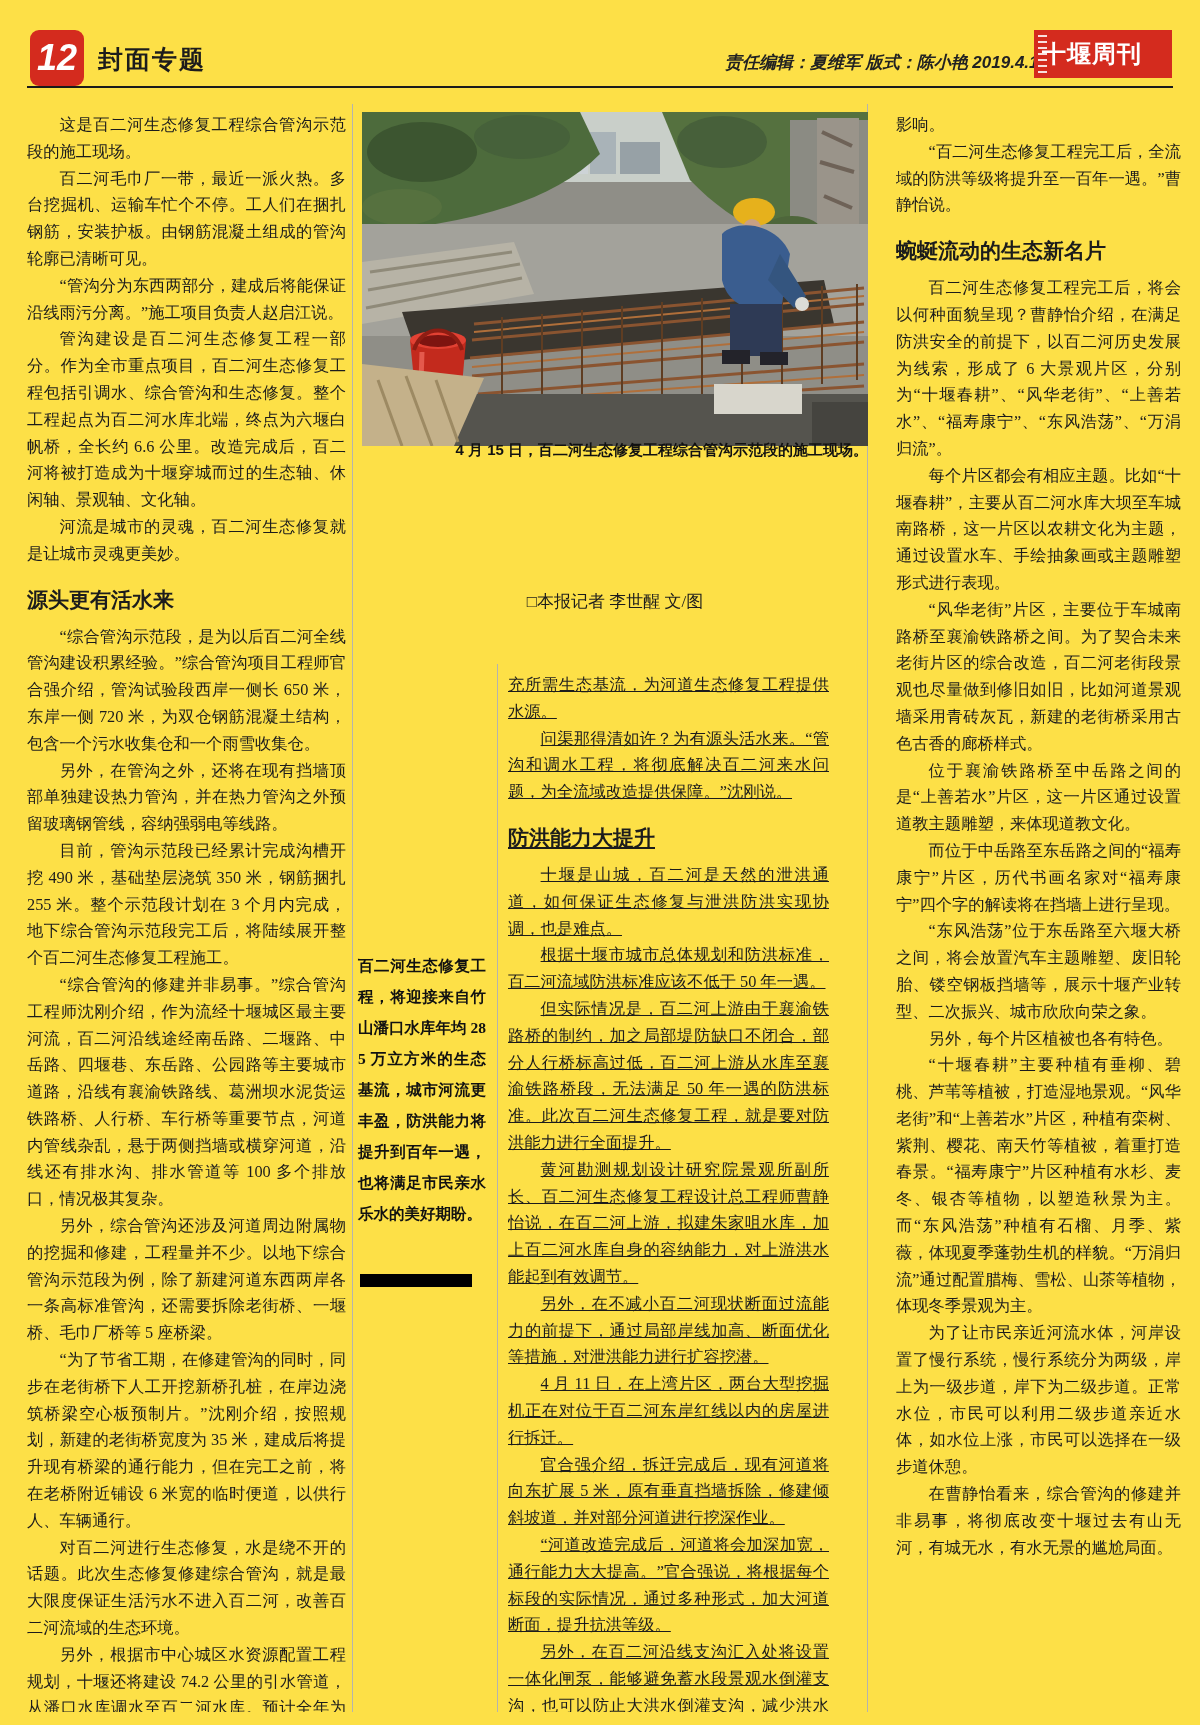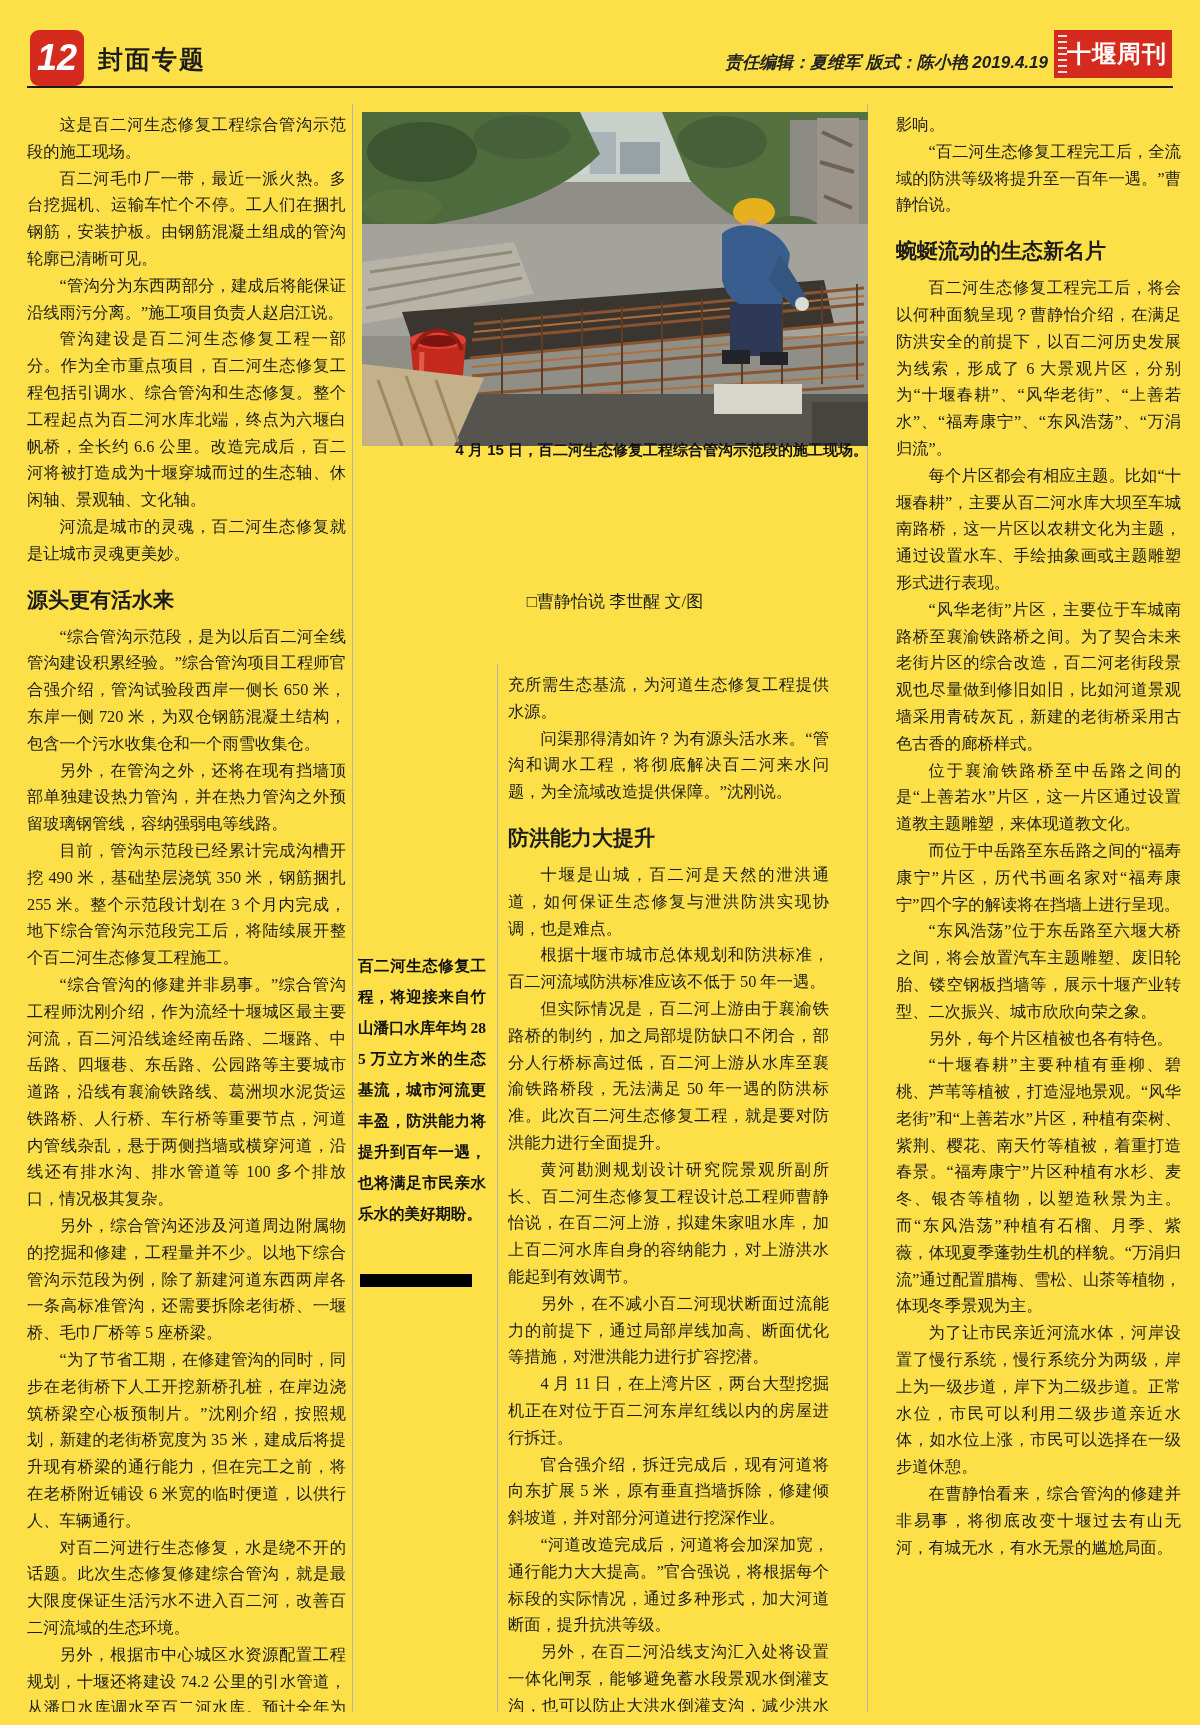--- a/index.html
+++ b/index.html
@@ -4,35 +4,35 @@
 <style>
   html,body{margin:0;padding:0;background:#e8e8e4;}
   .page{position:relative;width:1200px;height:1725px;margin:0 auto;background:#fde047;
         font-family:"Liberation Serif","DejaVu Serif",serif;color:#1c1c1c;overflow:hidden;}
   
   .pagenum{position:absolute;left:30px;top:30px;width:54px;height:56px;border-radius:9px;
            background:var(--red,#d42b1e);color:#fff;font:italic 700 36px/56px "Liberation Sans",sans-serif;
            text-align:center;}
   .section{position:absolute;left:98px;top:44px;font:700 25px/30px "Liberation Sans",sans-serif;letter-spacing:2px;}
   .editors{position:absolute;right:152px;top:52px;font:italic 600 17px/22px "Liberation Sans",sans-serif;color:#222;}
-  .masthead{position:absolute;right:28px;top:30px;width:118px;height:48px;background:var(--red,#d42b1e);
-            display:flex;align-items:center;justify-content:center;}
+  .masthead{position:absolute;right:28px;top:30px;width:138px;height:48px;background:var(--red,#d42b1e);
+            display:flex;align-items:center;}
   .masthead-strip{position:absolute;left:4px;top:5px;bottom:5px;width:9px;
             background:repeating-linear-gradient(180deg,rgba(255,255,255,.85) 0 2px,rgba(255,255,255,0) 2px 6px);}
   .masthead-title{color:#fff;font:700 24px/26px "Liberation Sans",sans-serif;letter-spacing:1px;padding-left:8px;}
   .headrule{position:absolute;left:27px;right:27px;top:86px;height:2px;background:#1a1a1a;}
   
   .col{position:absolute;overflow:hidden;font-size:16.3px;line-height:26.8px;
        text-align:justify;text-justify:inter-ideograph;word-break:break-all;}
   .col p{margin:0;}
   .blk-p{text-indent:2em;}
   .blk-c{text-indent:0;}
   h3.blk-h{margin:18px 0 10px;font:700 21px/28px "Liberation Sans",sans-serif;text-indent:0;}
   .col1{left:27px;top:112px;width:319px;height:1600px;}
-  .col2{left:508px;top:672px;width:321px;height:1040px;}
+  .col2{left:508px;top:672px;width:321px;height:1040px;text-decoration:underline;}
   .col3{left:896px;top:112px;width:285px;height:1600px;}
   .vrule{position:absolute;width:1px;background:#b5b3ad;}
   .r1{left:352px;top:104px;height:1608px;}
   .r2{left:497px;top:664px;height:1048px;}
   .r3{left:867px;top:104px;height:1608px;}
   
   .photo-wrap{position:absolute;left:362px;top:112px;width:506px;height:334px;}
   .photo-wrap svg{display:block;}
   .caption{position:absolute;left:362px;top:438px;width:506px;text-align:right;
            font:700 15px/24px "Liberation Sans",sans-serif;color:#111;}
@@ -146,21 +146,21 @@
 
       <rect x="0" y="282" width="506" height="52" fill="#55544e"></rect>
       <polygon points="0,252 122,266 92,334 0,334" fill="#c4b18a"></polygon>
       <path d="M16,268 L40,334 M44,264 L70,334 M74,268 L96,330" stroke="#9d8a63" stroke-width="3" fill="none"></path>
       <rect x="352" y="272" width="88" height="30" fill="#d8d6cc"></rect>
       <rect x="450" y="290" width="56" height="44" fill="#45443f"></rect>
     </svg>
   </div>
   <div class="caption">4 月 15 日，百二河生态修复工程综合管沟示范段的施工现场。</div>
 
-  <div class="byline">□曹静怡说 李世醒  文/图</div>
+  <div class="byline">□本报记者 李世醒  文/图</div>
 
   <div class="pullquote">百二河生态修复工程，将迎接来自竹山潘口水库年均 285 万立方米的生态基流，城市河流更丰盈，防洪能力将提升到百年一遇，也将满足市民亲水乐水的美好期盼。</div>
   <div class="quote-bar"></div>
 
   <div class="col col2">
       <p class="blk-c">充所需生态基流，为河道生态修复工程提供水源。</p>
       <p class="blk-p">问渠那得清如许？为有源头活水来。“管沟和调水工程，将彻底解决百二河来水问题，为全流域改造提供保障。”沈刚说。</p>
       <h3 class="blk-h">防洪能力大提升</h3>
       <p class="blk-p">十堰是山城，百二河是天然的泄洪通道，如何保证生态修复与泄洪防洪实现协调，也是难点。</p>
       <p class="blk-p">根据十堰市城市总体规划和防洪标准，百二河流域防洪标准应该不低于 50 年一遇。</p>

